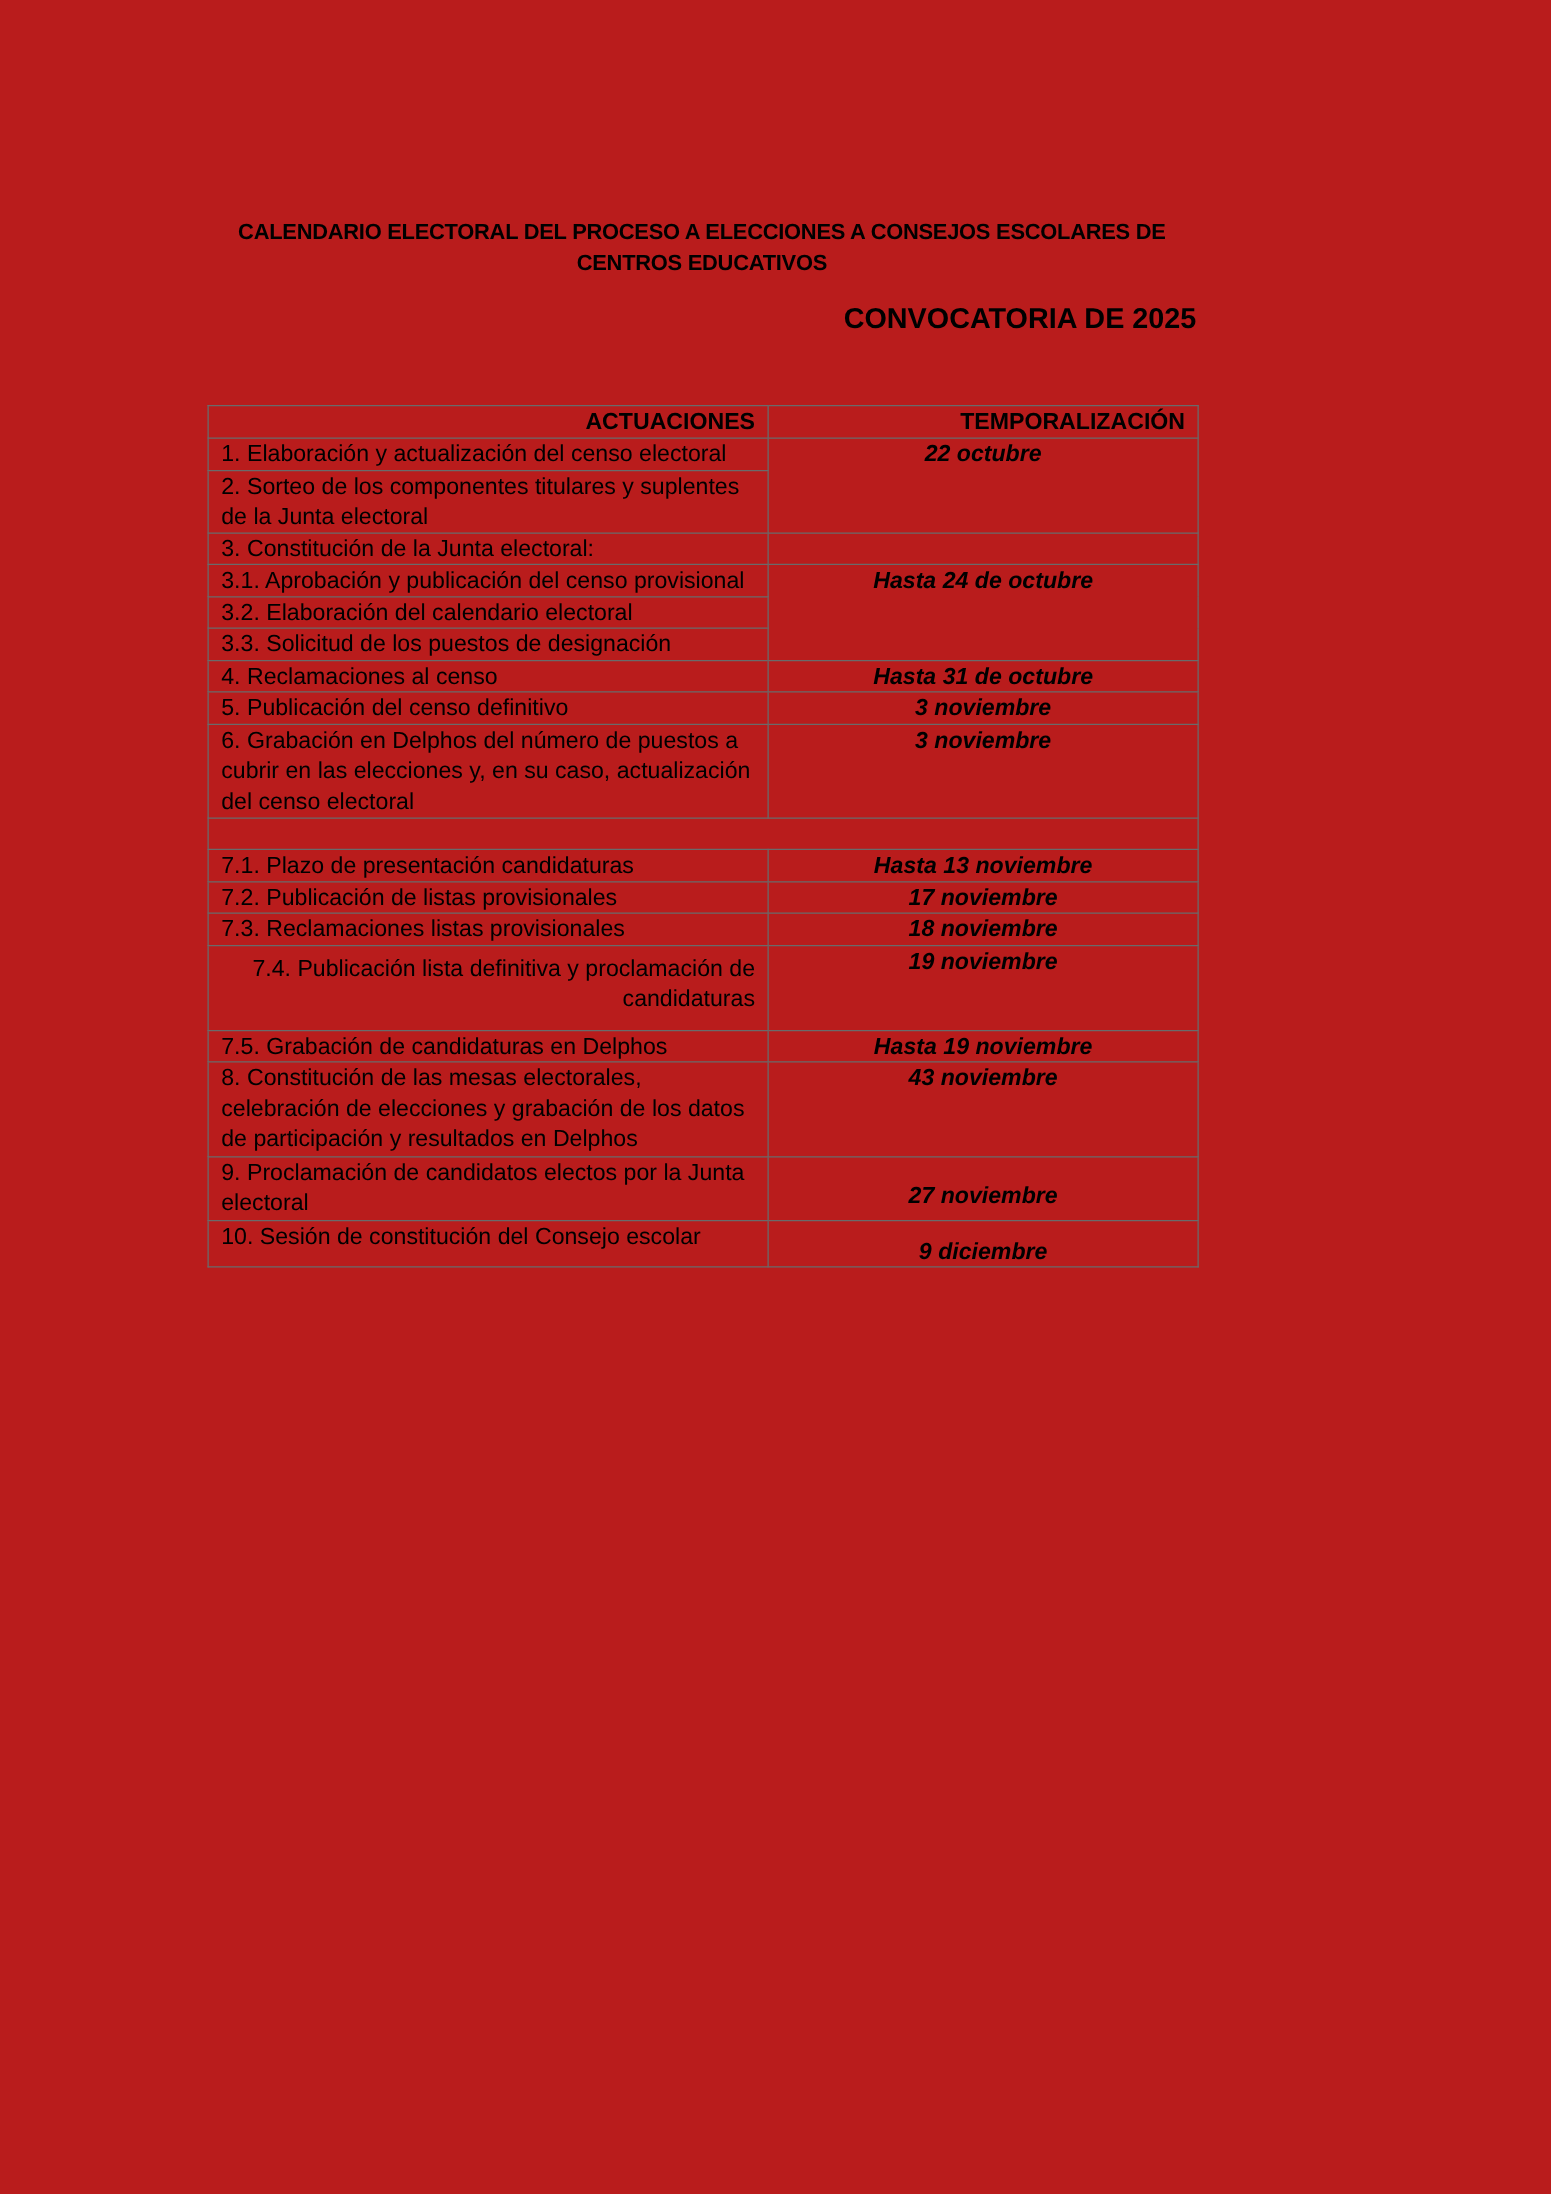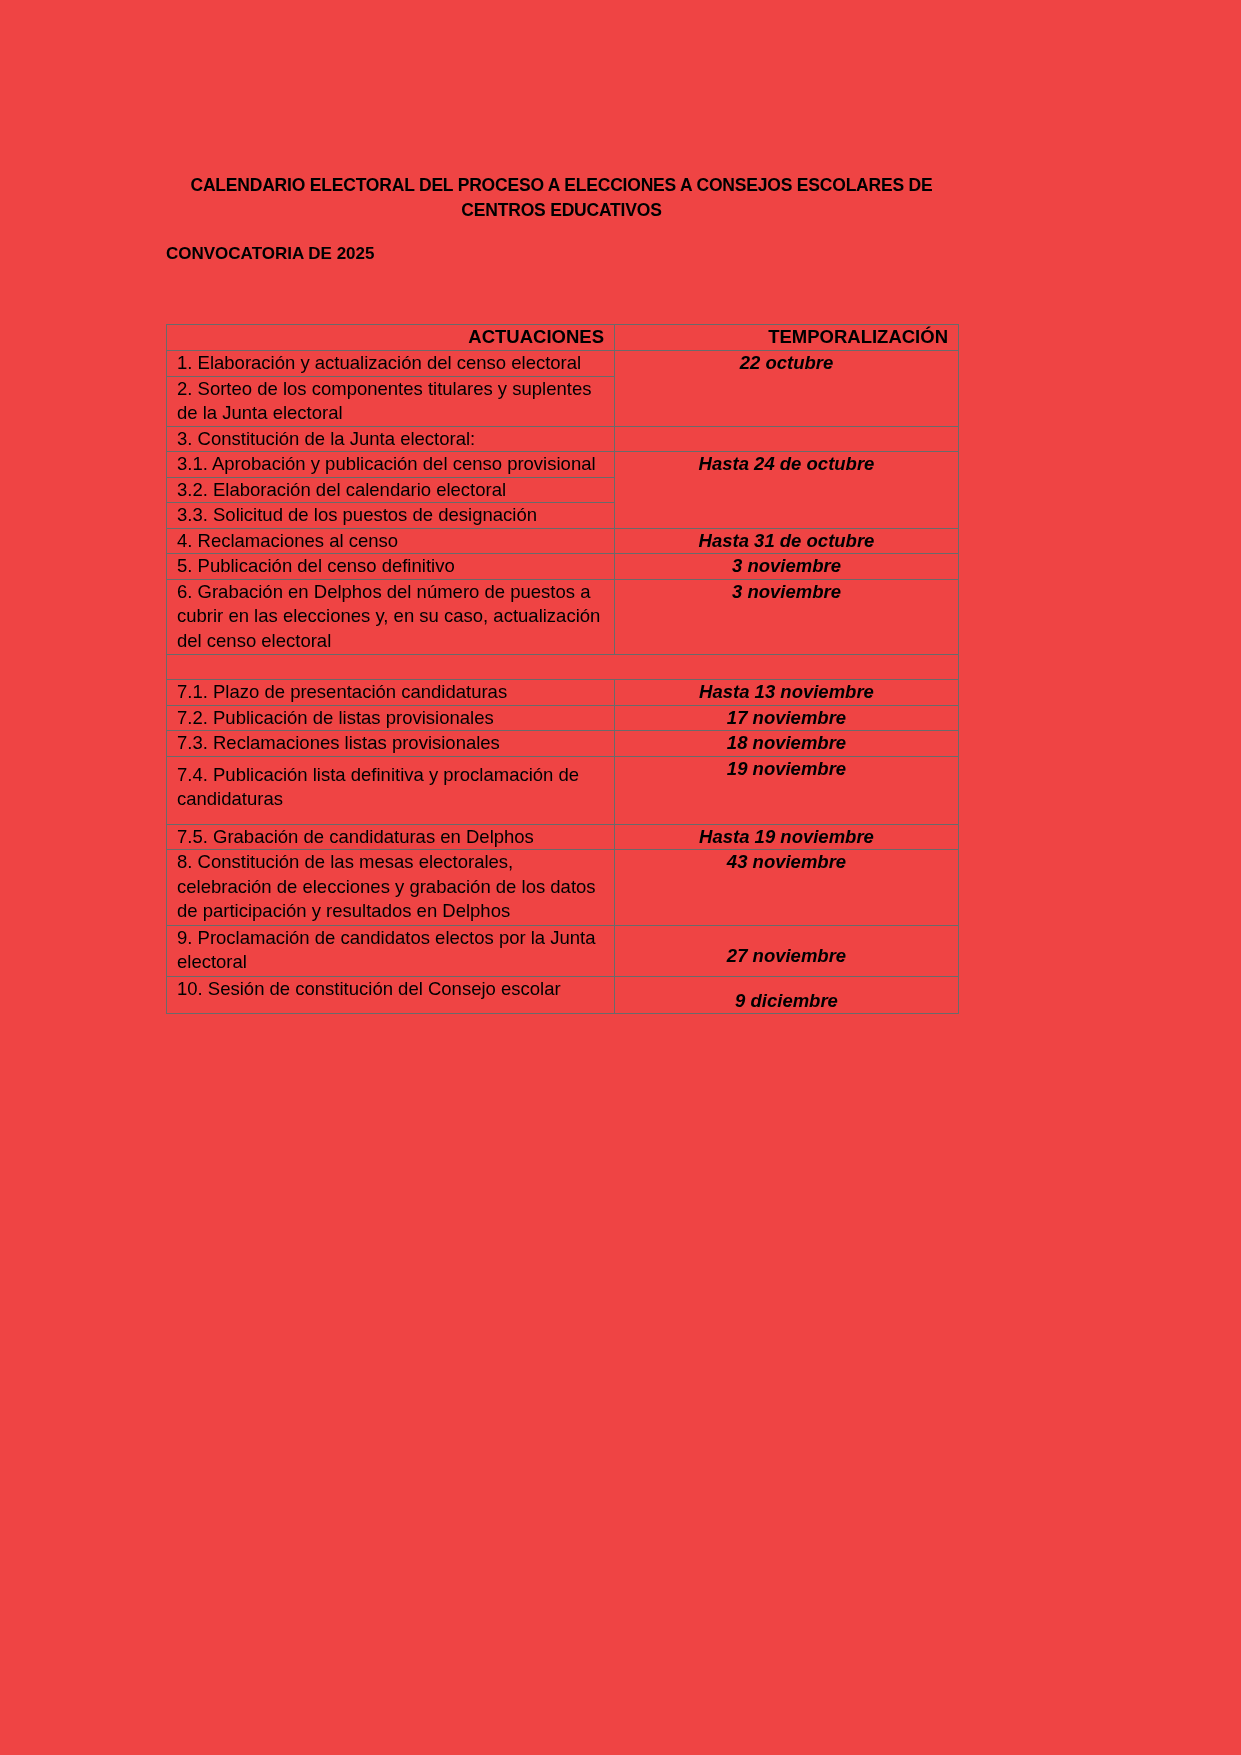--- a/index.html
+++ b/index.html
@@ -1,19 +1,19 @@
 <!DOCTYPE html>
 <html><head>
 <meta charset="utf-8">
 <style>
   html, body { margin: 0; padding: 0; background: #ffffff; }
   body { width: 1241px; height: 1755px; position: relative; font-family: "Liberation Sans", sans-serif; color: #000; }
-  .page { position: absolute; left: 0; top: 0; width: 1241px; height: 1755px; background: #ef4444; }
+  .page { position: absolute; left: 0; top: 0; width: 1241px; height: 1755px; background: #b91c1c; }
   .title { position: absolute; left: 166px; width: 791px; top: 173px; text-align: center; font-weight: bold; font-size: 17.5px; line-height: 25px; letter-spacing: -0.2px; }
-  .subtitle { position: absolute; left: 166px; width: 791px; top: 243px; text-align: left; font-weight: bold; font-size: 17px; line-height: 22px; }
+  .subtitle { position: absolute; left: 166px; width: 791px; top: 243px; text-align: right; font-weight: bold; font-size: 23px; line-height: 22px; }
   table.cal { position: absolute; left: 166px; top: 324px; width: 792px; border-collapse: collapse; table-layout: fixed; font-size: 18.5px; }
   table.cal td, table.cal th { border: 1.5px solid #6a6a6a; padding: 0 10px; line-height: 24.5px; vertical-align: top; }
   table.cal th { font-weight: bold; text-align: right; height: 25px; }
   table.cal col.c1 { width: 448px; }
   table.cal col.c2 { width: 344px; }
   td.when { text-align: center; font-weight: bold; vertical-align: middle; font-style: italic; }
   td.when.bottom { vertical-align: bottom; padding-bottom: 0; }
   td.empty { height: 24px; }
   tr.tall td.act { padding-bottom: 1px; }
   tr.pad td.act { padding-bottom: 12px; }
@@ -79,21 +79,21 @@
       </tr>
       <tr>
         <td class="act">7.2. Publicación de listas provisionales</td>
         <td class="when">17 noviembre</td>
       </tr>
       <tr>
         <td class="act">7.3. Reclamaciones listas provisionales</td>
         <td class="when">18 noviembre</td>
       </tr>
       <tr class="pad">
-        <td class="act" style="padding-top:6px;">7.4. Publicación lista definitiva y proclamación de candidaturas</td>
+        <td class="act" style="padding-top:6px;text-align:right;">7.4. Publicación lista definitiva y proclamación de candidaturas</td>
         <td class="when">19 noviembre</td>
       </tr>
       <tr>
         <td class="act">7.5. Grabación de candidaturas en Delphos</td>
         <td class="when">Hasta 19 noviembre</td>
       </tr>
       <tr class="tall">
         <td class="act">8. Constitución de las mesas electorales, celebración de elecciones y grabación de los datos de participación y resultados en Delphos</td>
         <td class="when">43 noviembre</td>
       </tr>

